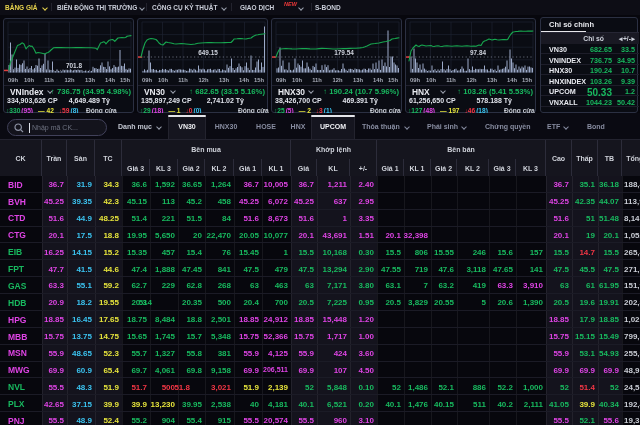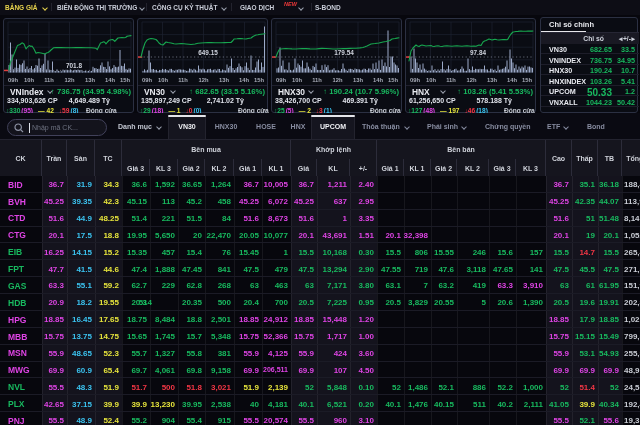--- a/index.html
+++ b/index.html
@@ -533,21 +533,21 @@
       <span style="position:absolute;right:4px;top:1.4px;font-size:7.2px;font-weight:bold;color:#18b95f">34.95</span>
     </div>
     <div style="position:absolute;left:0;top:46.9px;width:98px;height:10.45px;border-bottom:1px solid #1d1d29">
       <span style="position:absolute;left:8px;top:1.4px;font-size:7.2px;font-weight:bold;color:#e8eaf0">HNX30</span>
       <span style="position:absolute;right:27px;top:1.4px;font-size:7.2px;font-weight:bold;color:#18b95f">190.24</span>
       <span style="position:absolute;right:4px;top:1.4px;font-size:7.2px;font-weight:bold;color:#18b95f">10.7</span>
     </div>
     <div style="position:absolute;left:0;top:57.4px;width:98px;height:10.45px;border-bottom:1px solid #1d1d29">
       <span style="position:absolute;left:8px;top:1.4px;font-size:7.2px;font-weight:bold;color:#e8eaf0">HNXINDEX</span>
       <span style="position:absolute;right:27px;top:1.4px;font-size:7.2px;font-weight:bold;color:#18b95f">103.26</span>
-      <span style="position:absolute;right:4px;top:1.4px;font-size:7.2px;font-weight:bold;color:#18b95f">5.41</span>
+      <span style="position:absolute;right:4px;top:1.4px;font-size:7.2px;font-weight:bold;color:#18b95f">9.39</span>
     </div>
     <div style="position:absolute;left:0;top:67.8px;width:98px;height:10.45px;border-bottom:1px solid #1d1d29">
       <span style="position:absolute;left:8px;top:1.4px;font-size:7.2px;font-weight:bold;color:#e8eaf0">UPCOM</span>
       <span style="position:absolute;right:27px;top:1.4px;font-size:10px;font-weight:bold;color:#18b95f">50.33</span>
       <span style="position:absolute;right:4px;top:1.4px;font-size:7.2px;font-weight:bold;color:#18b95f">1.2</span>
     </div>
     <div style="position:absolute;left:0;top:78.3px;width:98px;height:10.45px;border-bottom:1px solid #1d1d29">
       <span style="position:absolute;left:8px;top:1.4px;font-size:7.2px;font-weight:bold;color:#e8eaf0">VNXALL</span>
       <span style="position:absolute;right:27px;top:1.4px;font-size:7.2px;font-weight:bold;color:#18b95f">1044.23</span>
       <span style="position:absolute;right:4px;top:1.4px;font-size:7.2px;font-weight:bold;color:#18b95f">50.42</span>
@@ -890,21 +890,21 @@
       <span class="cv" style="right:21px;color:#de44e4">69.9</span>
       <span class="cv" style="left:624px;color:#c9ccd4">48,9</span>
     </div>
     <div style="position:absolute;left:0;top:202.4px;width:640px;height:16.87px;border-bottom:1px solid #1b1b26">
       <span class="ck" style="color:#18b95f">NVL</span>
       <span class="cv" style="right:576px;color:#de44e4">55.5</span>
       <span class="cv" style="right:548px;color:#3bc3f0">48.3</span>
       <span class="cv" style="right:521px;color:#e6e43c">51.9</span>
       <span class="cv" style="right:493px;color:#f23645">51.7</span>
       <span class="cv" style="right:465px;color:#f23645">500</span>
-      <span class="cv" style="right:438px;color:#f23645">51.8</span>
+      <span class="cv" style="right:450px;color:#f23645">51.8</span>
       <span class="cv" style="right:409px;color:#f23645">3,021</span>
       <span class="cv" style="right:381px;color:#e6e43c">51.9</span>
       <span class="cv" style="right:352px;color:#e6e43c">2,139</span>
       <span class="cv" style="right:326px;color:#18b95f">52</span>
       <span class="cv" style="right:293px;color:#18b95f">5,848</span>
       <span class="cv" style="right:266px;color:#18b95f">0.10</span>
       <span class="cv" style="right:239px;color:#18b95f">52</span>
       <span class="cv" style="right:212px;color:#18b95f">1,486</span>
       <span class="cv" style="right:186px;color:#18b95f">52.1</span>
       <span class="cv" style="right:154px;color:#18b95f">886</span>

